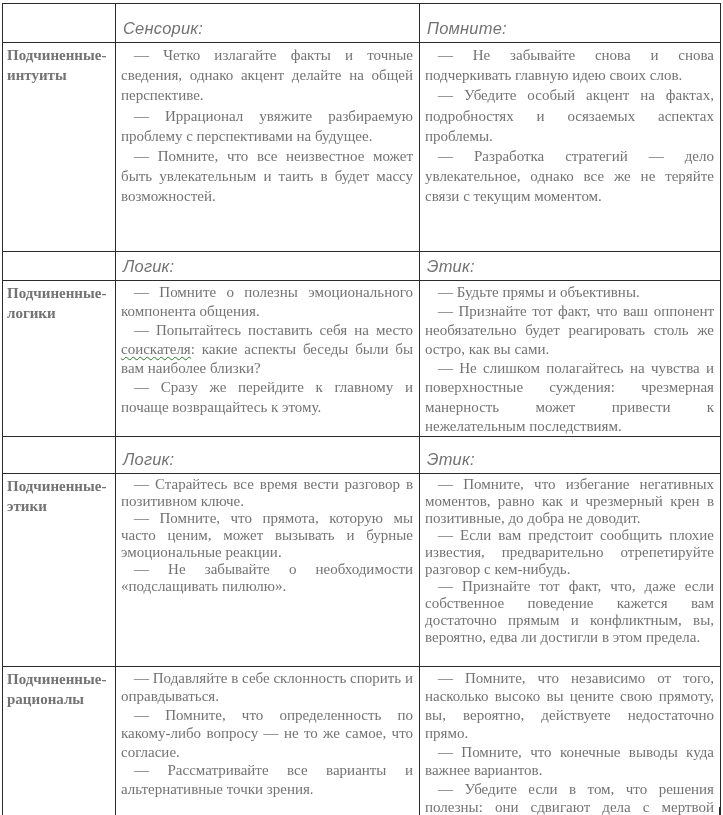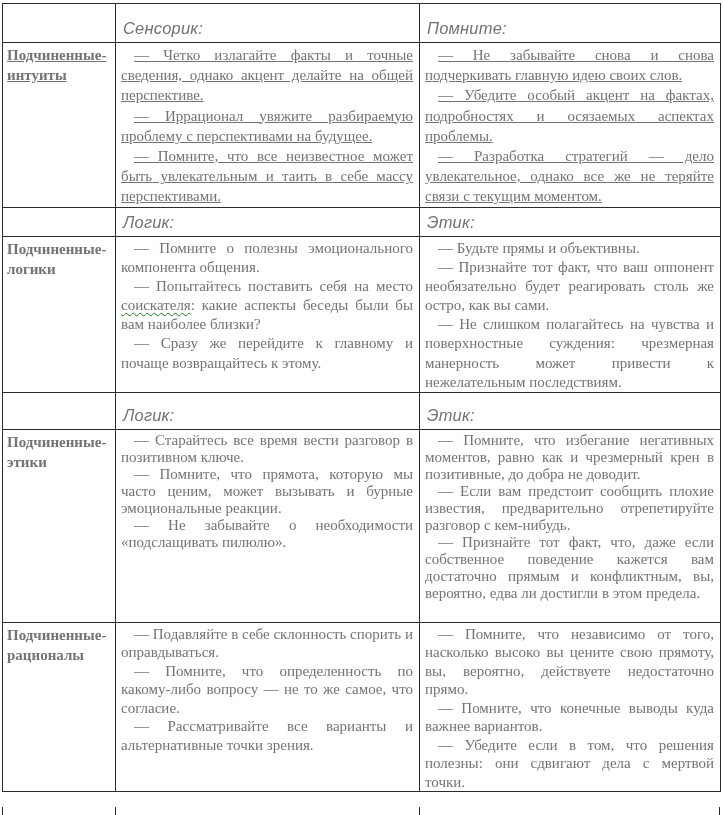--- a/index.html
+++ b/index.html
@@ -46,21 +46,21 @@
     font-size:15px;
     text-align:justify;
     hyphens:auto;
     margin-left:32px;
     -webkit-hyphens:auto;
   }
   td.txt p{
     margin:0;
     text-indent:13px;
   }
-  tr.rh1{height:39px;} tr.rc1{height:165px;text-decoration:underline;}
+  tr.rh1{height:39px;} tr.rc1{height:209px;}
   tr.rh2{height:29px;} tr.rc2{height:154px;}
   tr.rh3{height:37px;} tr.rc3{height:193px;}
   tr.rh4{height:38px;} tr.rc4{height:150px;}
   tr.rc1 td.txt p{line-height:20.2px;}
   tr.rc2 td.txt p{line-height:19.1px;}
   tr.rc3 td.txt p{line-height:17px;}
   tr.rc4 td.txt p{line-height:18.5px;}
   .grammar-mark{
     text-decoration-line:underline;
     text-decoration-style:wavy;
@@ -88,21 +88,21 @@
         <tr class="rh1">
       <td class="lbl"></td>
       <td class="hdr">Сенсорик:</td>
       <td class="hdr">Помните:</td>
     </tr>
     <tr class="rc1">
       <td class="lbl">Подчиненные-интуиты</td>
       <td class="txt">
         <p>— Четко излагайте факты и точные сведения, однако акцент делайте на общей перспективе.</p>
         <p>— Иррационал увяжите разбираемую проблему с перспективами на будущее.</p>
-        <p>— Помните, что все неизвестное может быть увлекательным и таить в себе массу перспективами.</p>
+        <p>— Помните, что все неизвестное может быть увлекательным и таить в будет массу возможностей.</p>
       </td>
       <td class="txt">
         <p>— Не забывайте снова и снова подчеркивать главную идею своих слов.</p>
         <p>— Убедите особый акцент на фактах, подробностях и осязаемых аспектах проблемы.</p>
         <p>— Разработка стратегий — дело увлекательное, однако все же не теряйте связи с текущим моментом.</p>
       </td>
     </tr>
 
     <tr class="rh2">
       <td class="lbl"></td>

